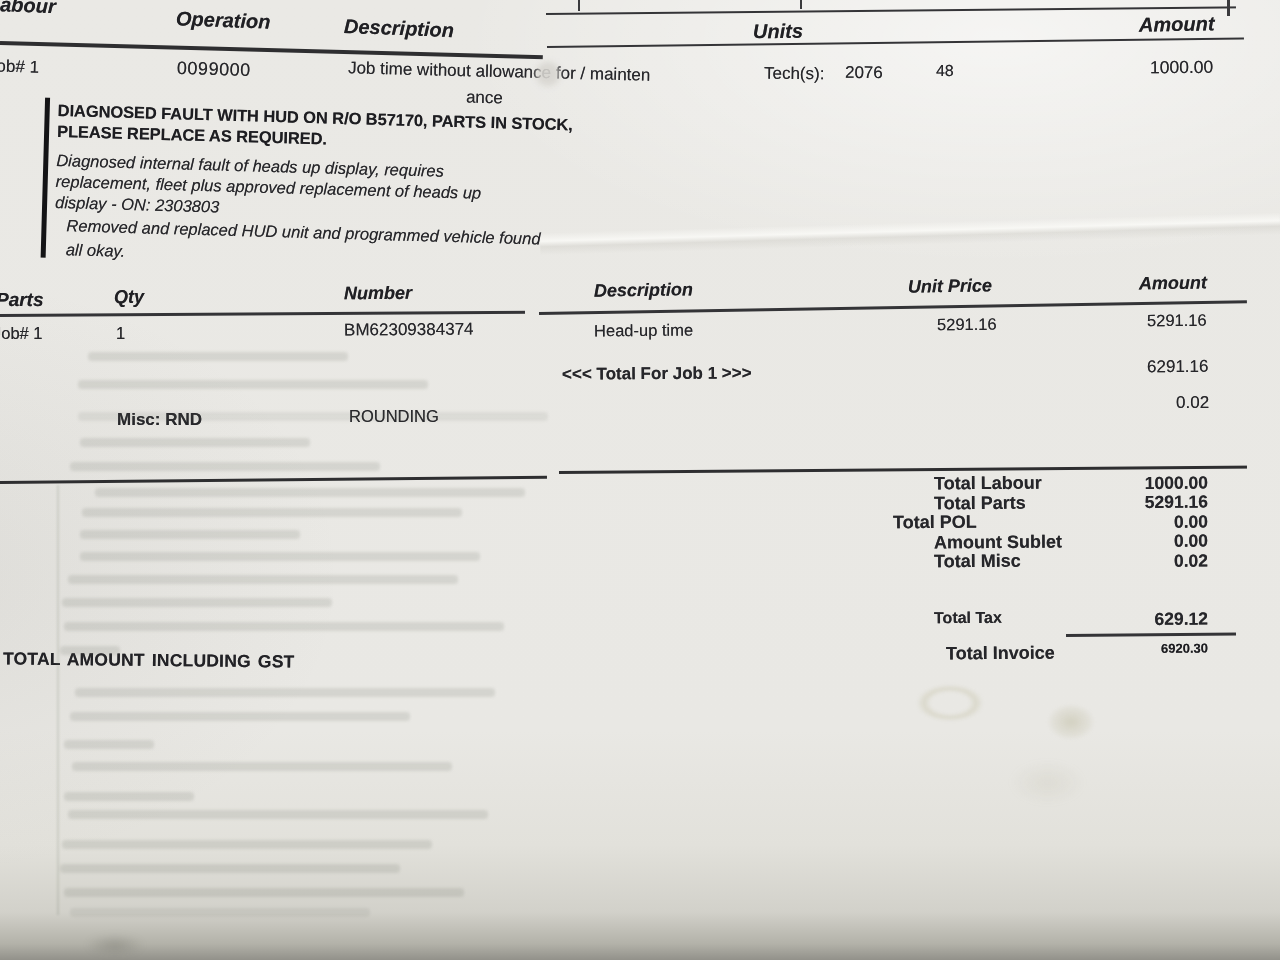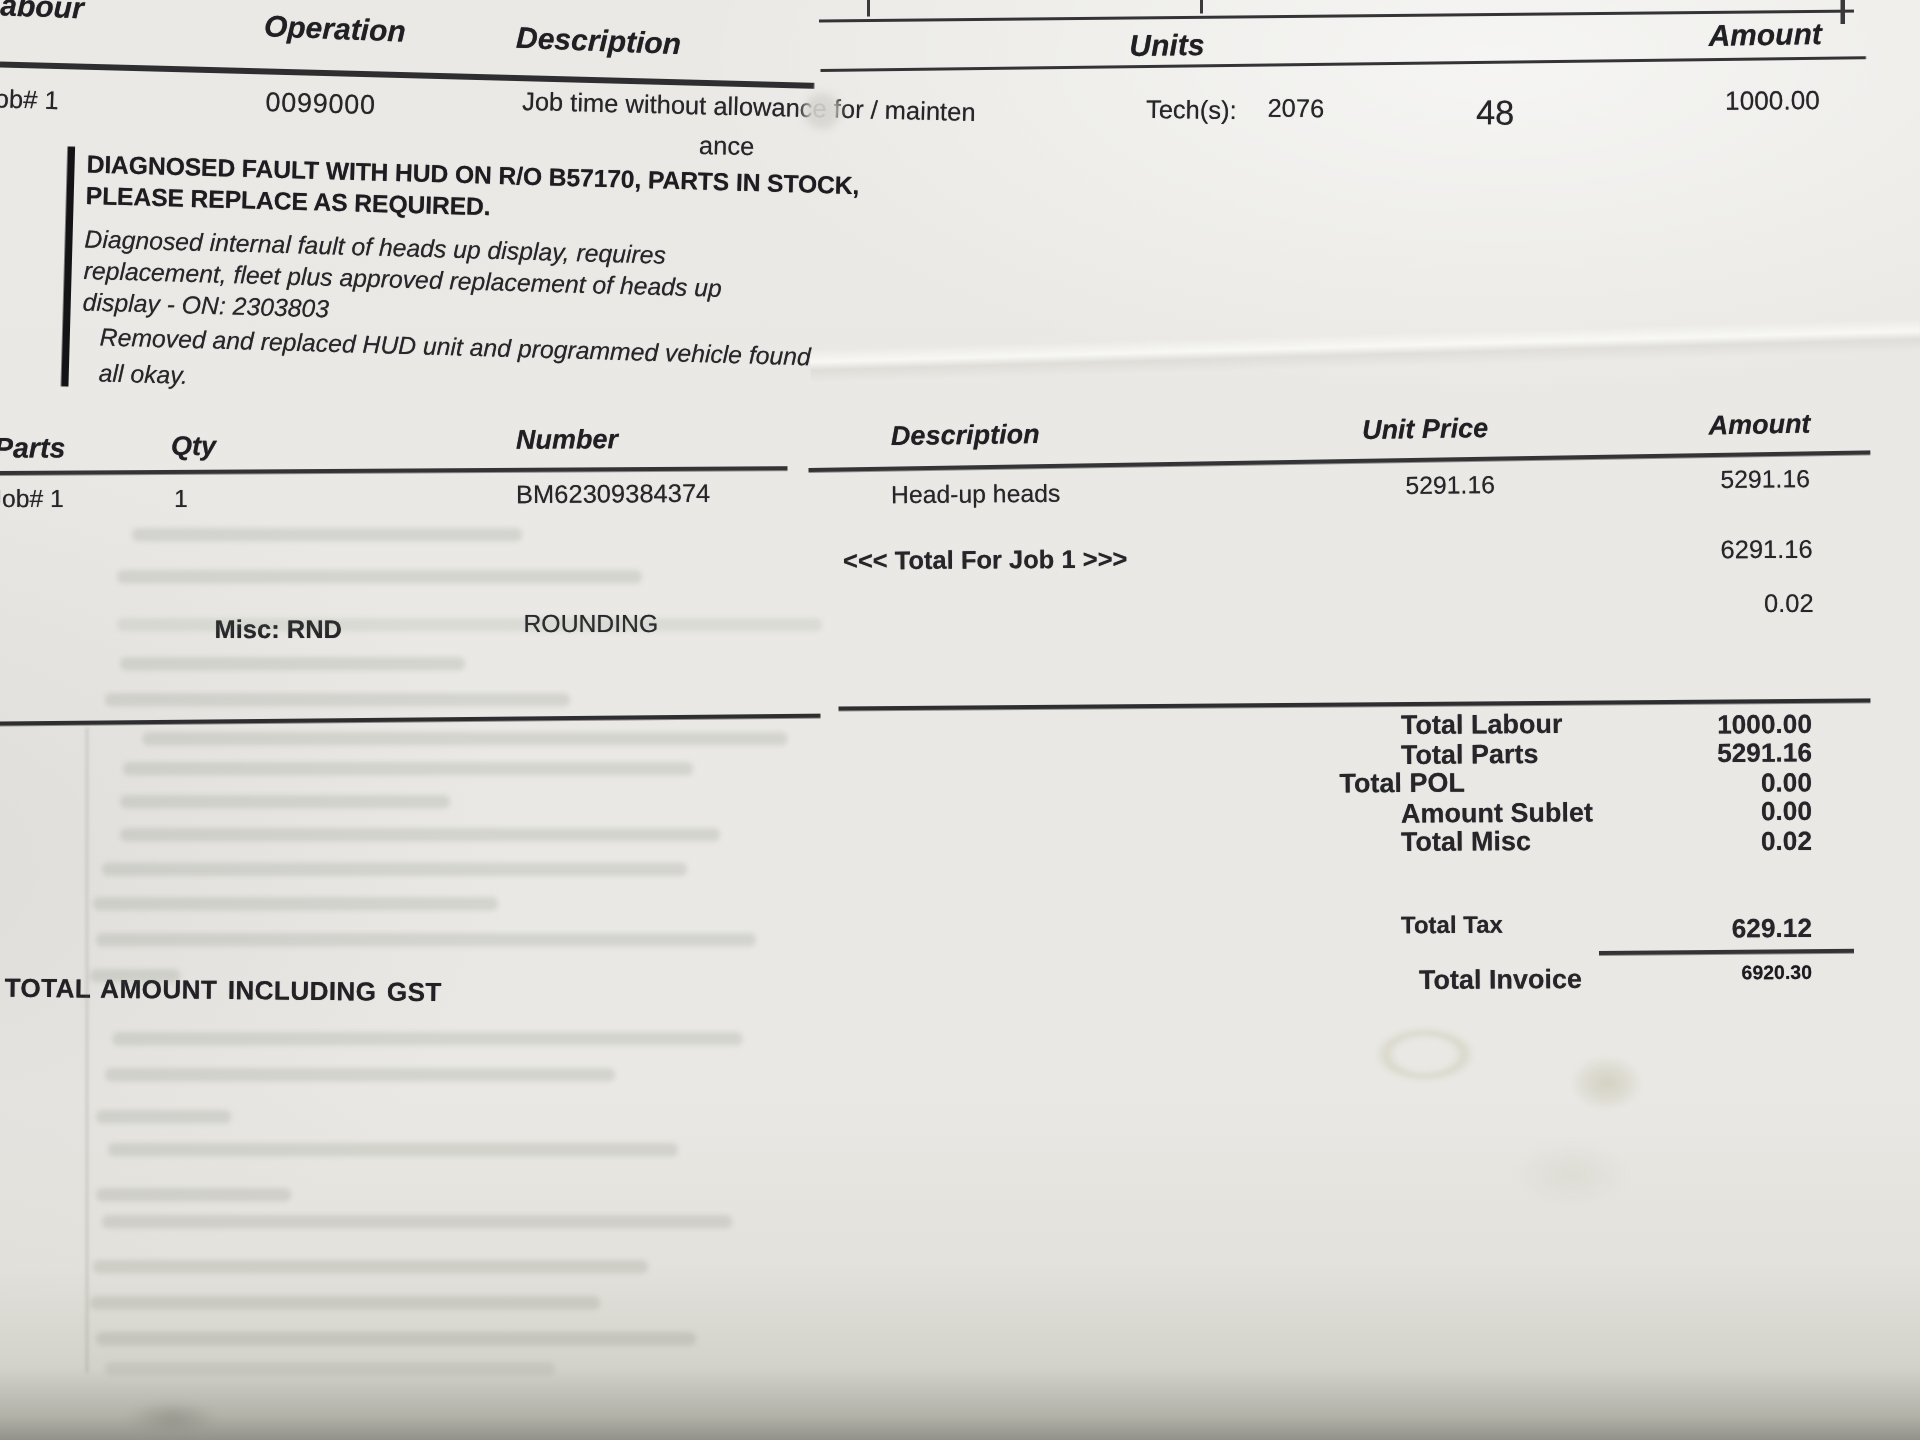--- a/index.html
+++ b/index.html
@@ -39,21 +39,21 @@
   <div class="t hdr" style="left:1139px;top:13px;font-size:20px;transform:rotate(-1deg);">Amount</div>
   <div class="rule" style="left:547px;top:46px;width:697px;height:2.2px;transform:rotate(-0.7deg);"></div>
 
   <div class="t" style="left:-12px;top:57px;font-size:17px;transform:rotate(1.8deg);">Job# 1</div>
   <div class="t" style="left:177px;top:59px;font-size:18px;letter-spacing:.5px;transform:rotate(1.6deg);">0099000</div>
   <div class="t" style="left:348px;top:62px;font-size:17px;transform:rotate(1.4deg);">Job time without allowance for / mainten</div>
   <div class="t" style="left:466px;top:88px;font-size:17px;transform:rotate(1.2deg);">ance</div>
   <div style="position:absolute;left:536px;top:62px;width:24px;height:24px;background:#d7d5d0;border-radius:50%;filter:blur(3px);opacity:.9;"></div>
   <div class="t" style="left:764px;top:64px;font-size:17px;transform:rotate(.6deg);">Tech(s):</div>
   <div class="t" style="left:845px;top:63px;font-size:17px;transform:rotate(.6deg);">2076</div>
-  <div class="t" style="left:984px;top:62px;font-size:23px;transform:rotate(.4deg);">48</div>
+  <div class="t" style="left:936px;top:62px;font-size:16px;transform:rotate(.4deg);">48</div>
   <div class="t" style="left:1150px;top:57px;font-size:17.5px;transform:rotate(-.4deg);">1000.00</div>
 
   <div style="position:absolute;left:58px;top:101px;width:560px;height:180px;transform:rotate(1.6deg);transform-origin:top left;">
     <div style="position:absolute;left:-13px;top:-3px;width:5px;height:160px;background:#141416;filter:blur(.3px);"></div>
     <div class="t b" style="left:0;top:0;font-size:16.5px;letter-spacing:-.1px;color:#1d1d21;">DIAGNOSED FAULT WITH HUD ON R/O B57170, PARTS IN STOCK,</div>
     <div class="t b" style="left:0;top:21px;font-size:16.5px;letter-spacing:-.1px;color:#1d1d21;">PLEASE REPLACE AS REQUIRED.</div>
     <div class="t i" style="left:0;top:50px;font-size:16.5px;">Diagnosed internal fault of heads up display, requires</div>
     <div class="t i" style="left:0;top:71px;font-size:16.5px;">replacement, fleet plus approved replacement of heads up</div>
     <div class="t i" style="left:0;top:92px;font-size:16.5px;">display - ON: 2303803</div>
     <div class="t i" style="left:12px;top:115px;font-size:16.5px;">Removed and replaced HUD unit and programmed vehicle  found</div>
@@ -67,28 +67,28 @@
   <div class="t hdr" style="left:344px;top:283px;font-size:18px;transform:rotate(-.4deg);">Number</div>
   <div class="t hdr" style="left:594px;top:280px;font-size:18px;transform:rotate(-.8deg);">Description</div>
   <div class="t hdr" style="left:908px;top:276px;font-size:18px;transform:rotate(-.9deg);">Unit Price</div>
   <div class="t hdr" style="left:1139px;top:273px;font-size:18px;transform:rotate(-1deg);">Amount</div>
   <div class="rule" style="left:0;top:314px;width:525px;height:2.5px;transform:rotate(-.35deg);"></div>
   <div class="rule" style="left:539px;top:312px;width:708px;height:2.5px;transform:rotate(-.95deg);"></div>
 
   <div class="t" style="left:-7px;top:324px;font-size:16.5px;">Job# 1</div>
   <div class="t" style="left:116px;top:324px;font-size:16.5px;">1</div>
   <div class="t" style="left:344px;top:320px;font-size:17px;transform:rotate(-.4deg);">BM62309384374</div>
-  <div class="t" style="left:594px;top:321px;font-size:16.5px;transform:rotate(-.5deg);">Head-up heads</div>
+  <div class="t" style="left:594px;top:321px;font-size:16.5px;transform:rotate(-.5deg);">Head-up time</div>
   <div class="t" style="left:937px;top:315px;font-size:16.5px;transform:rotate(-.5deg);">5291.16</div>
   <div class="t" style="left:1147px;top:311px;font-size:16.5px;transform:rotate(-.5deg);">5291.16</div>
 
   <div class="t b" style="left:562px;top:364px;font-size:17px;transform:rotate(-.4deg);">&lt;&lt;&lt; Total For Job 1 &gt;&gt;&gt;</div>
   <div class="t" style="left:1147px;top:357px;font-size:17px;transform:rotate(-.4deg);">6291.16</div>
   <div class="t" style="left:1176px;top:393px;font-size:17px;">0.02</div>
-  <div class="t b" style="left:117px;top:410px;font-size:17px;margin-left:26px;">Misc: RND</div>
+  <div class="t b" style="left:117px;top:410px;font-size:17px;">Misc: RND</div>
   <div class="t" style="left:349px;top:407px;font-size:16.5px;">ROUNDING</div>
 
   <div class="rule" style="left:0;top:481px;width:547px;height:3px;transform:rotate(-.55deg);background:#2e2e30;"></div>
   <div class="rule" style="left:559px;top:471px;width:688px;height:3px;transform:rotate(-.45deg);background:#2e2e30;"></div>
 
   <div class="t b" style="left:934px;top:473px;font-size:18px;transform:rotate(-.4deg);">Total Labour</div>
   <div class="t num" style="left:1080px;top:473px;width:128px;font-size:17.5px;font-weight:600;transform:rotate(-.4deg);">1000.00</div>
   <div class="t b" style="left:934px;top:493px;font-size:18px;transform:rotate(-.4deg);">Total Parts</div>
   <div class="t num" style="left:1080px;top:492px;width:128px;font-size:17.5px;font-weight:600;transform:rotate(-.4deg);">5291.16</div>
   <div class="t b" style="left:893px;top:512px;font-size:18px;transform:rotate(-.4deg);">Total POL</div>

